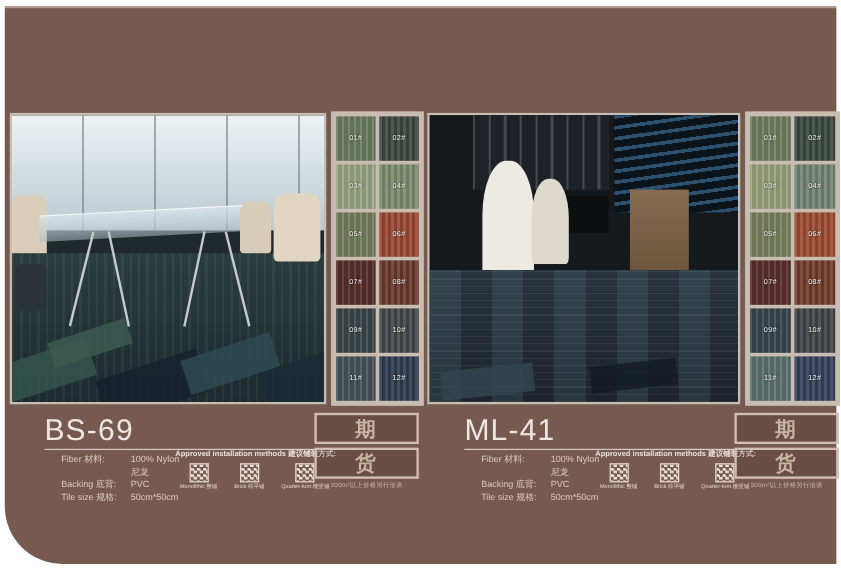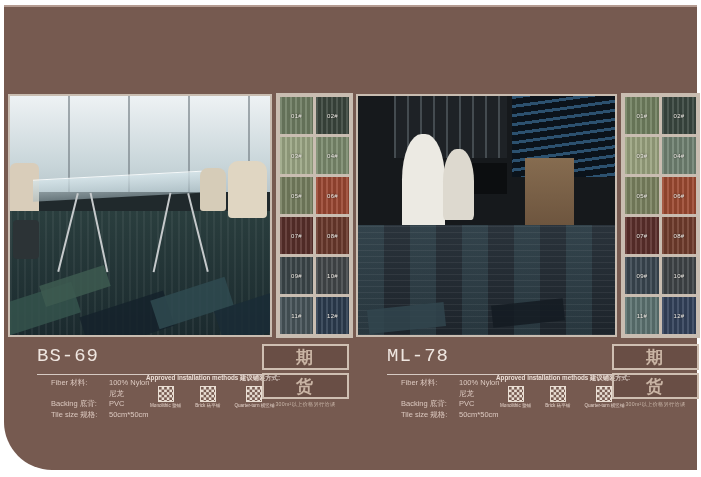--- a/index.html
+++ b/index.html
@@ -87,21 +87,21 @@
   .cell::after { content:""; position:absolute; inset:0;
     background:repeating-linear-gradient(90deg, rgba(255,255,255,.10) 0 2px, rgba(0,0,0,.10) 2px 5px);
   }
   .cell-label { position:relative; z-index:1; font-size:6px; color:#f2eee8;
     text-shadow:0 0 2px rgba(0,0,0,.8); letter-spacing:.3px; }
   
   .info { position:absolute; top:340px; width:320px; height:72px; color:#e3d2c9; }
   .info-left  { left:30px; }
   .info-right { left:380px; }
   .prod-title { position:absolute; left:3px; top:-2px;
-    font-family:Liberation Mono, monospace; font-size:19px; font-weight:400;
+    font-family:Liberation Sans, sans-serif; font-size:25px; font-weight:400;
     color:#efe6e0; letter-spacing:1px;text-align:right; }
   .rule { position:absolute; left:3px; top:27px; width:302px; height:1px;
     background:rgba(240,230,224,.8); }
   .specs { position:absolute; left:17px; top:31px; width:108px; }
   .spec-row { display:flex; font-size:7.5px; line-height:10.5px; color:#dcc9c0; }
   .spec-label { width:58px; }
   .spec-value { flex:1; }
   .methods { position:absolute; left:112px; top:27px; width:110px; }
   .methods-header { font-size:6.3px; font-weight:bold; color:#ecdfd7; white-space:nowrap; }
   .methods-row { display:flex; gap:14px; margin-top:3px; margin-left:4px; }
@@ -273,21 +273,21 @@
           <span class="stamp-char">期</span>
         </div>
         <div class="stamp-box">
           <span class="stamp-char">货</span>
         </div>
         <div class="stamp-note">300m²以上价格另行洽谈</div>
       </div>
     </div>
 
     <div class="info info-right">
-      <div class="prod-title">ML-78</div>
+      <div class="prod-title">ML-41</div>
       <div class="rule"></div>
       <div class="specs">
         <div class="spec-row">
           <span class="spec-label">Fiber 材料:</span>
           <span class="spec-value">100% Nylon 尼龙</span>
         </div>
         <div class="spec-row">
           <span class="spec-label">Backing 底背:</span>
           <span class="spec-value">PVC</span>
         </div>

